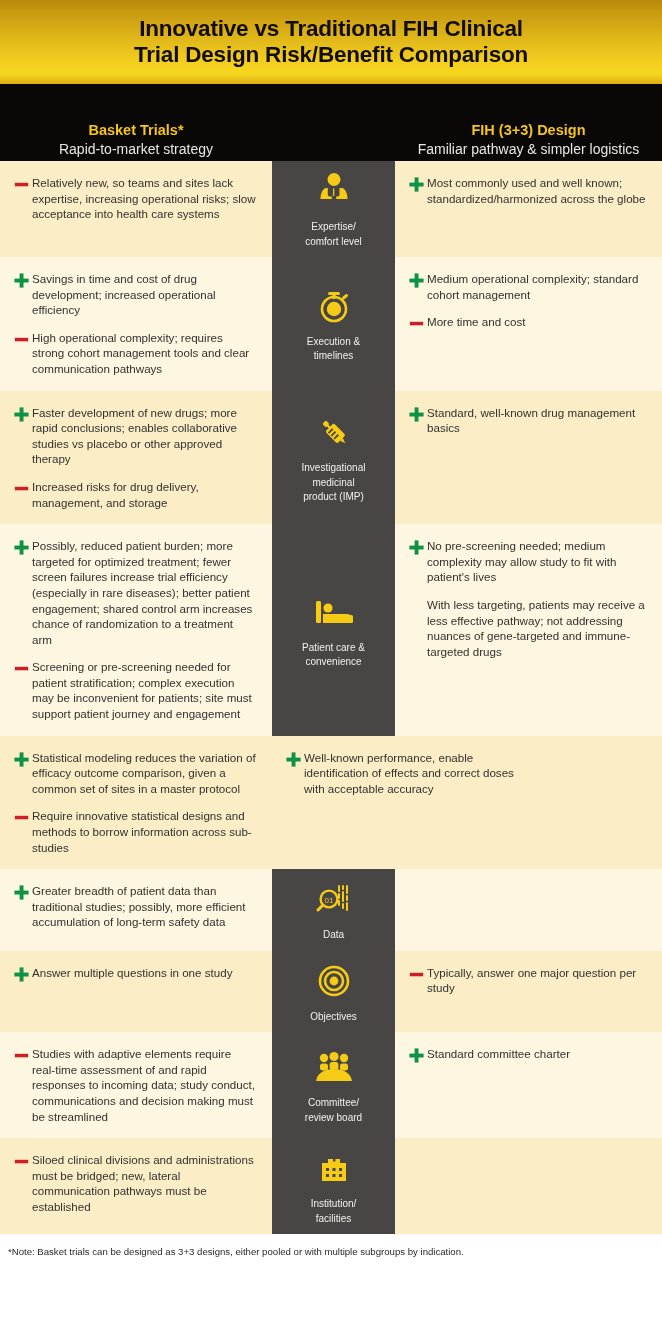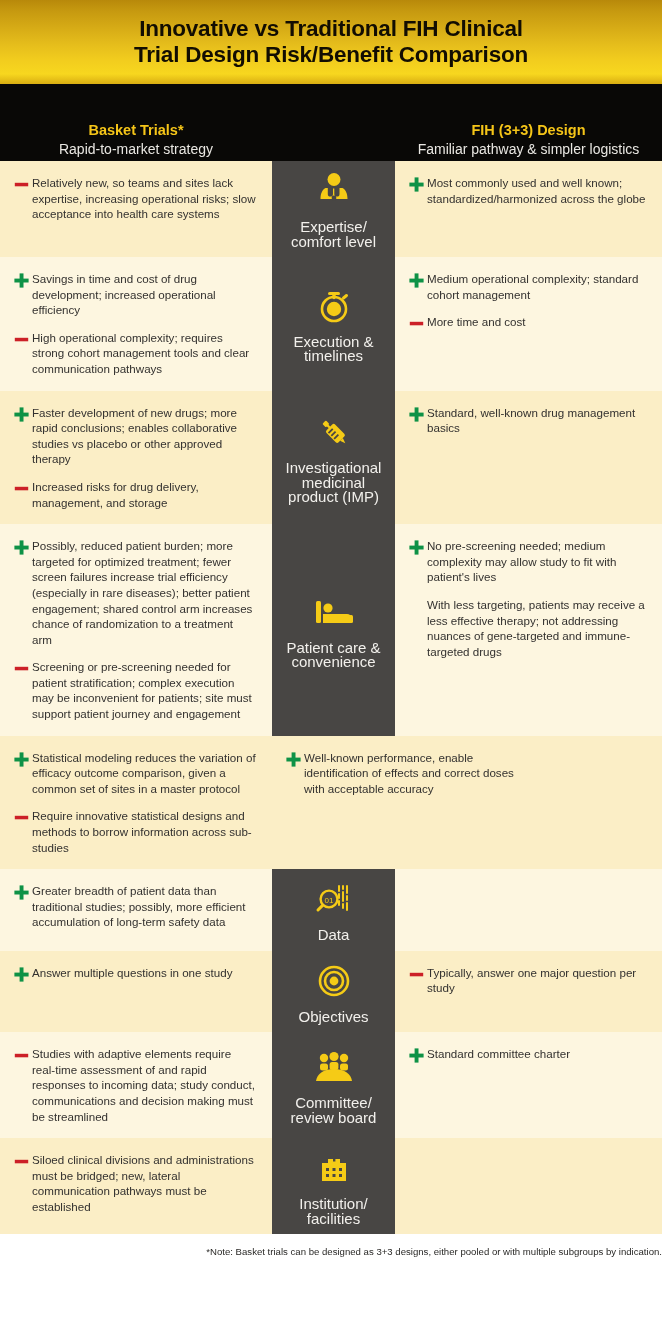--- a/index.html
+++ b/index.html
@@ -94,21 +94,21 @@
     background: #484644;
     display: flex;
     flex-direction: column;
     align-items: center;
     justify-content: center;
     padding: 8px 4px;
     flex-shrink: 0;
   }
   .center-label {
     margin-top: 7px;
-    font-size: 15px;
+    font-size: 10px;
     line-height: 14.5px;
     color: #f2f0ec;
     text-align: center;
   }
   .icon-wrap {
     width: 44px;
     height: 44px;
     display: flex;
     align-items: center;
     justify-content: center;
@@ -140,21 +140,20 @@
 
   
   .footnote {
     height: 34px;
     background: #ffffff;
     display: flex;
     align-items: center;
     padding-left: 8px;
     font-size: 9.6px;
     color: #2a2927;
-    justify-content: flex-end;
   }
 </style>
 </head>
 <body>
 
 <div id="page">
 
   <div class="title-banner">
     <div class="title-text">
       <span class="title-line">Innovative vs Traditional FIH Clinical</span>
@@ -365,21 +364,21 @@
            <rect x="5.6" y="0.4" width="3.9" height="14.2" fill="#0e9246"></rect>
            <rect x="0.4" y="5.6" width="14.2" height="3.9" fill="#0e9246"></rect>
          </svg>
             </span>
               <span class="btext">No pre-screening needed; medium complexity may allow study to fit with patient's lives</span>
             </div>
           <div class="bullet nosign">
               <span class="sign">
               <svg width="15" height="15" viewBox="0 0 15 15"></svg>
             </span>
-              <span class="btext">With less targeting, patients may receive a less effective therapy; not addressing nuances of gene-targeted and immune-targeted drugs</span>
+              <span class="btext">With less targeting, patients may receive a less effective pathway; not addressing nuances of gene-targeted and immune-targeted drugs</span>
             </div>
      </div>
       </div>
       <div class="row shadeA">
         <div class="cell left">
        <div class="bullet">
               <span class="sign">
               <svg width="15" height="15" viewBox="0 0 15 15" aria-hidden="true">
            <rect x="5.6" y="0.4" width="3.9" height="14.2" fill="#0e9246"></rect>
            <rect x="0.4" y="5.6" width="14.2" height="3.9" fill="#0e9246"></rect>

